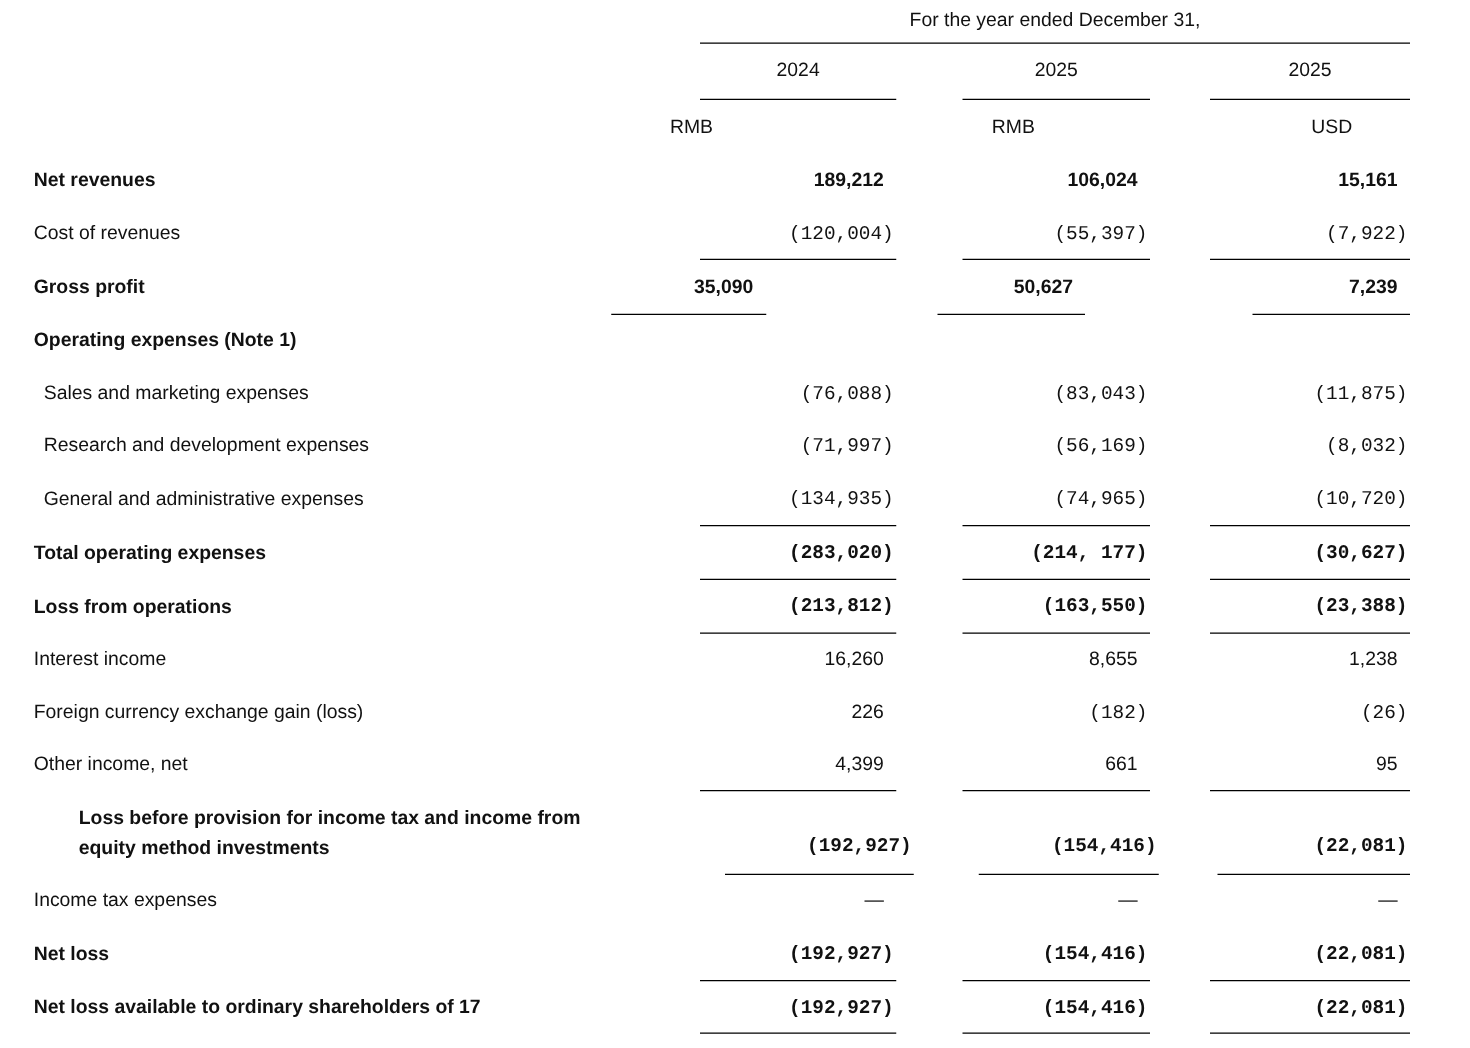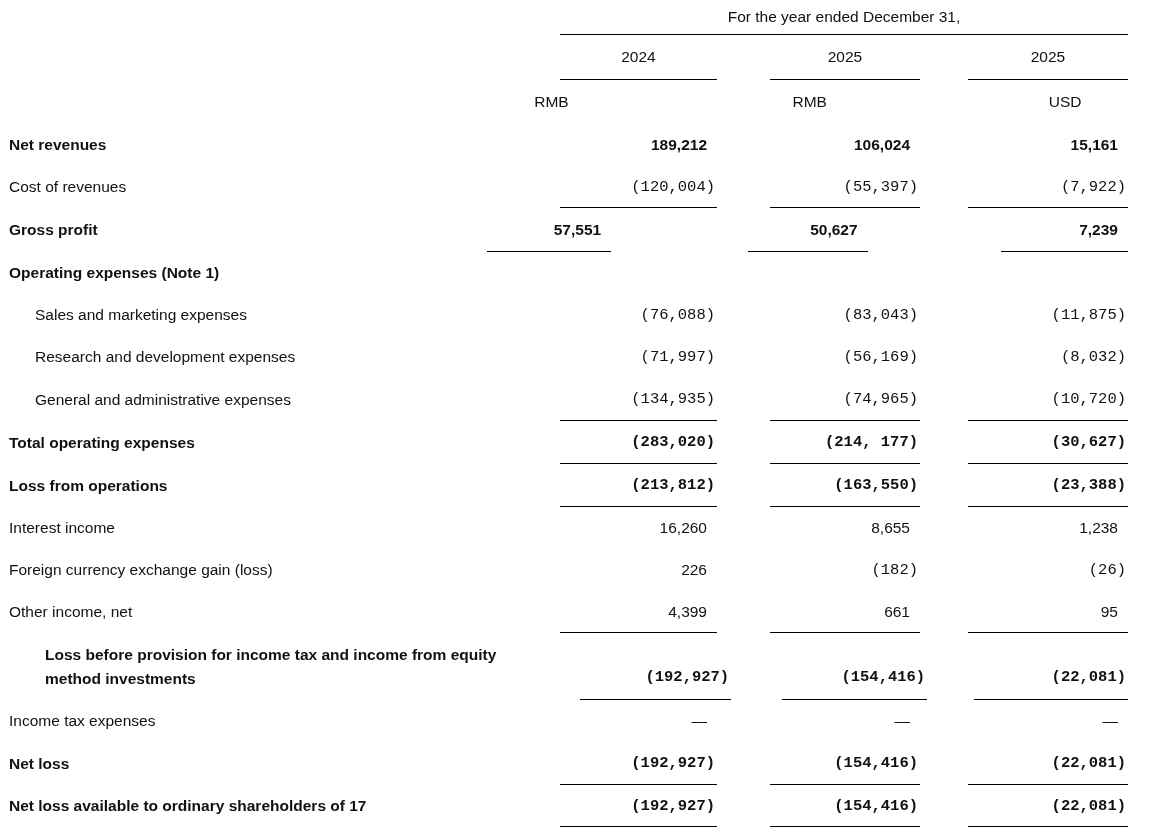--- a/index.html
+++ b/index.html
@@ -22,21 +22,21 @@
     display: flex;
     width: 1128px; 
   }
   .cell {
     box-sizing: border-box;
     display: flex;
     align-items: center;
   }
   .label {
     width: 560px;
-    padding-left: 9px;
+    padding-left: 27px;
     justify-content: flex-start;
     line-height: 20px;
   }
   .label.indent { padding-left: 35px; }
   .label.narrow { width: 482px; margin-right: 78px; line-height: 24px; margin-left: 36px; }
   .c1 { width: 157px; }
   .g1 { width: 53px; }
   .c2 { width: 150px; }
   .g2 { width: 48px; }
   .c3 { width: 160px; }
@@ -106,21 +106,21 @@
     <div class="cell label">Cost of revenues</div>
     <div class="cell num c1 rule paren">(120,004)</div>
     <div class="cell g1"></div>
     <div class="cell num c2 rule paren">(55,397)</div>
     <div class="cell g2"></div>
     <div class="cell num c3 rule paren">(7,922)</div>
   </div>
 
   <div class="row h44 bold">
     <div class="cell label">Gross profit</div>
-    <div class="cell num c1 rule">57,551</div>
+    <div class="cell num c1 rule">35,090</div>
     <div class="cell g1"></div>
     <div class="cell num c2 rule">50,627</div>
     <div class="cell g2"></div>
     <div class="cell num c3 rule">7,239</div>
   </div>
 
   <div class="row h42 bold">
     <div class="cell label">Operating expenses (Note 1)</div>
     <div class="cell num c1"></div>
     <div class="cell g1"></div>

